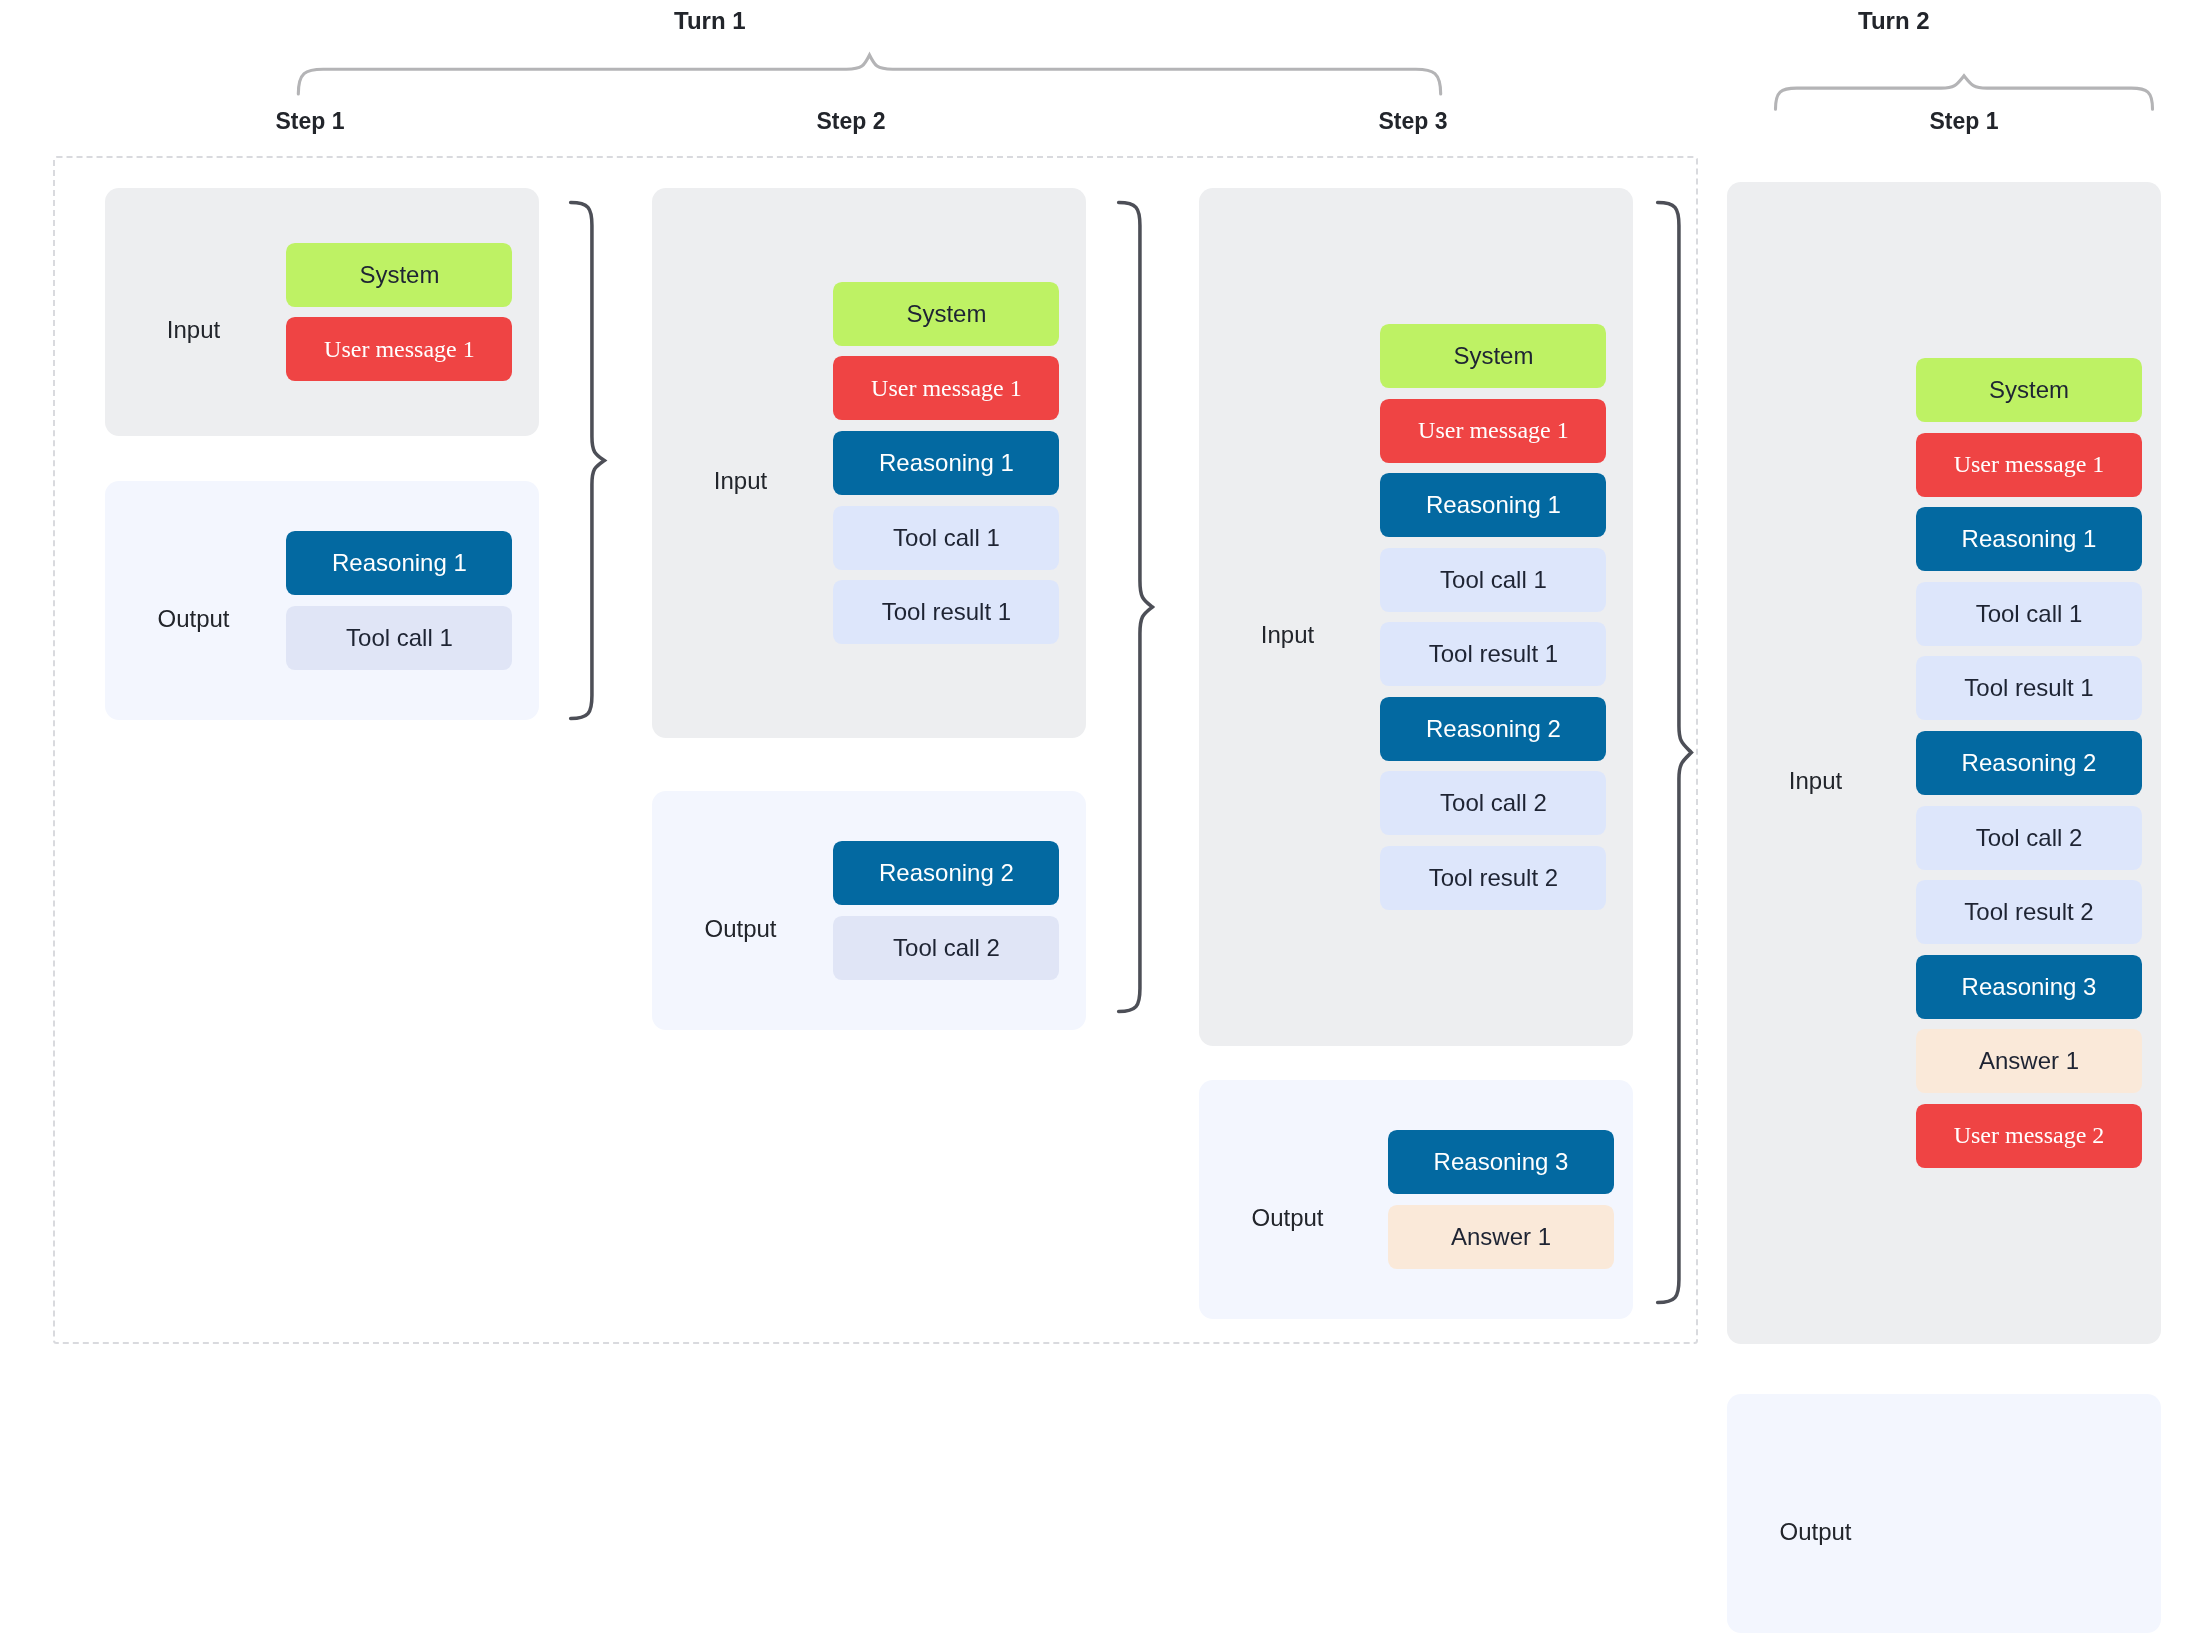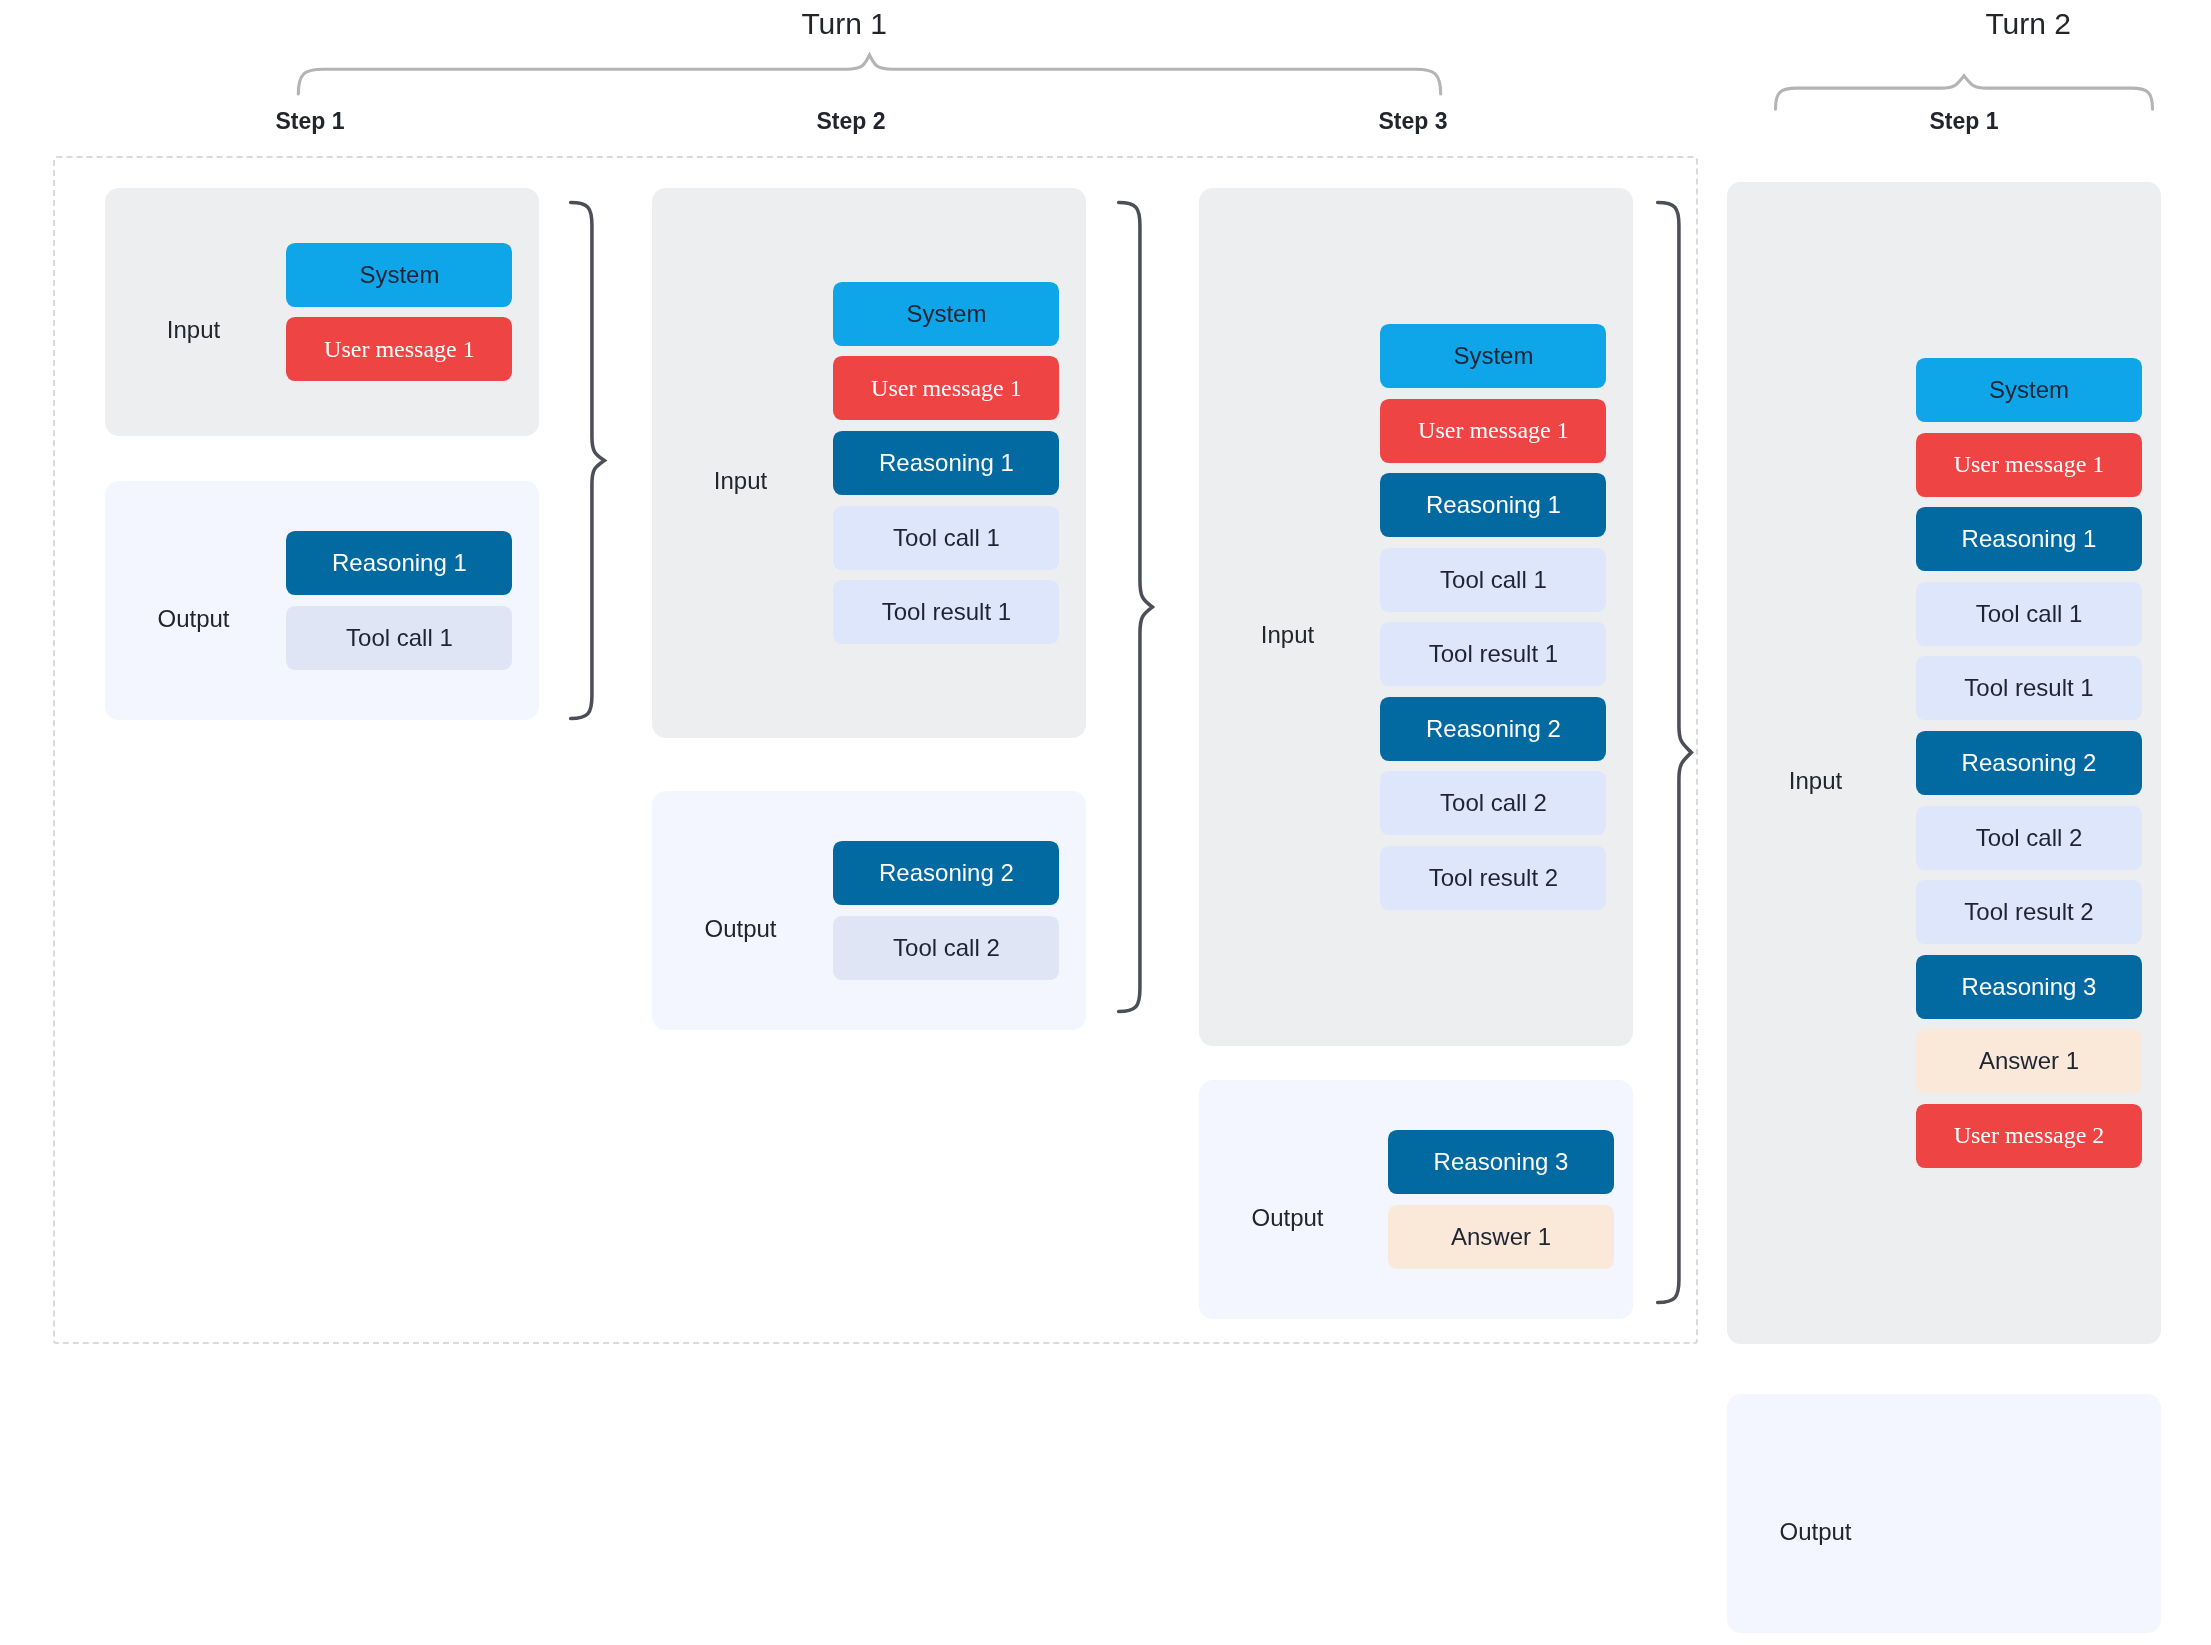--- a/index.html
+++ b/index.html
@@ -11,24 +11,24 @@
     width: 2211px;
     height: 1646px;
     position: relative;
     font-family: "Liberation Sans", sans-serif;
     overflow: hidden;
   }
 
   
   .turn-title {
     position: absolute;
-    font-size: 30px;
-    font-weight: normal;
+    font-size: 24px;
+    font-weight: bold;
     color: #22252b;
-    text-align: right;
+    text-align: left;
     white-space: nowrap;
   }
   .step-title {
     position: absolute;
     font-size: 23px;
     font-weight: bold;
     color: #22252b;
     text-align: center;
     white-space: nowrap;
   }
@@ -79,21 +79,21 @@
     box-sizing: border-box;
     border-radius: 8.9px;
     font-size: 24px;
     display: flex;
     align-items: center;
     justify-content: center;
     white-space: nowrap;
     height: 64px;
     width: 226px;
   }
-  .chip.system      { background: #0ea5e9; color: #1e2433; }
+  .chip.system      { background: #bef264; color: #1e2433; }
   .chip.user        { background: #ef4444; color: #ffffff; font-family: Liberation Serif, serif; }
   .chip.reasoning   { background: #0369a1; color: #ffffff; }
   .chip.tool        { background: #dde6fb; color: #1e2433; }
   .chip.toolsoft    { background: #e0e5f6; color: #1e2433; }
   .chip.answer      { background: #fae9d9; color: #1e2433; margin-left: 12px; }
 </style>
 </head>
 <body>
 
 <div class="turn-title" style="left:674px; top:7px; width:213px;">Turn 1</div>

